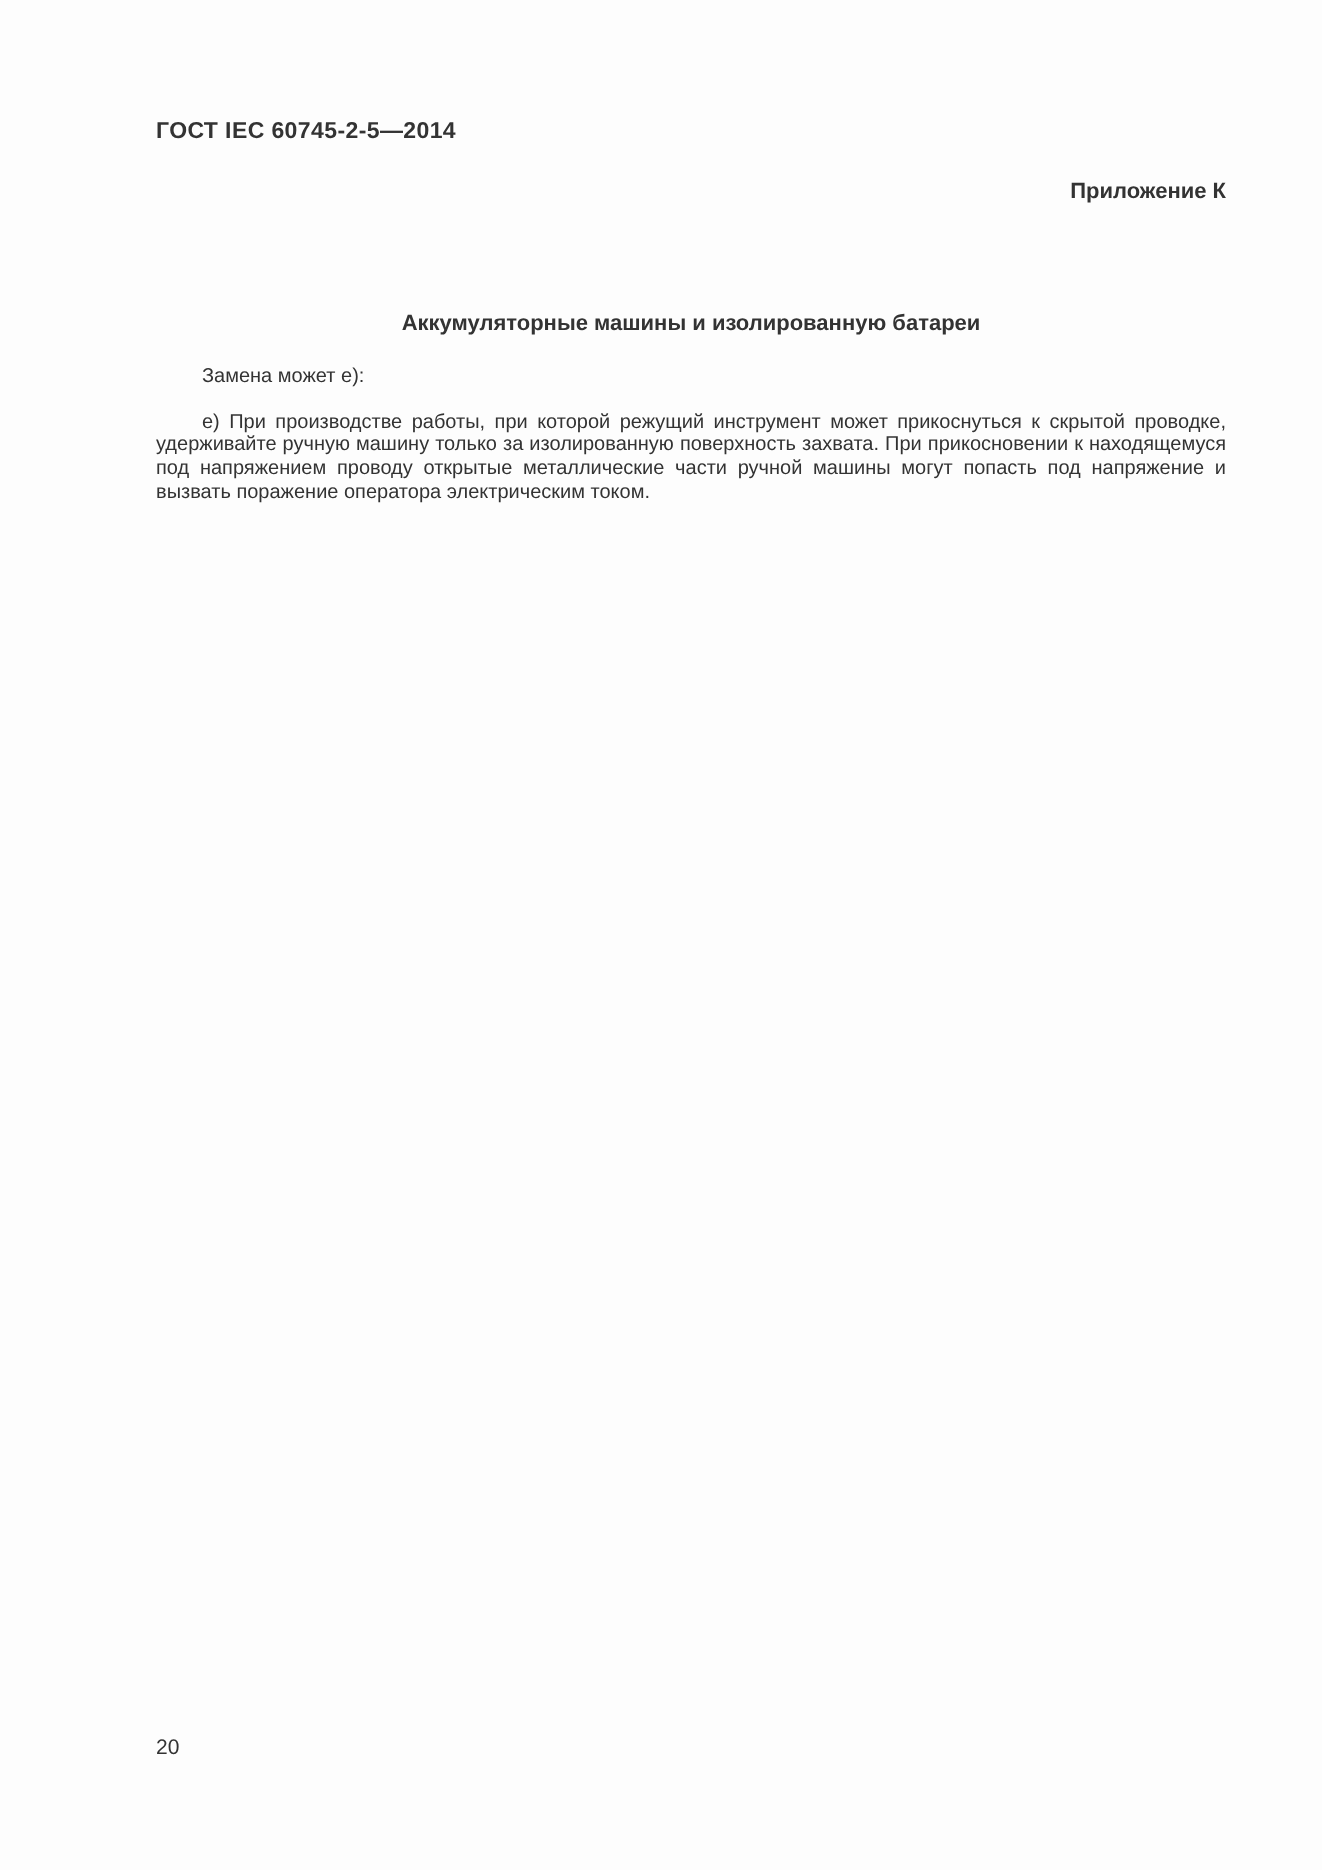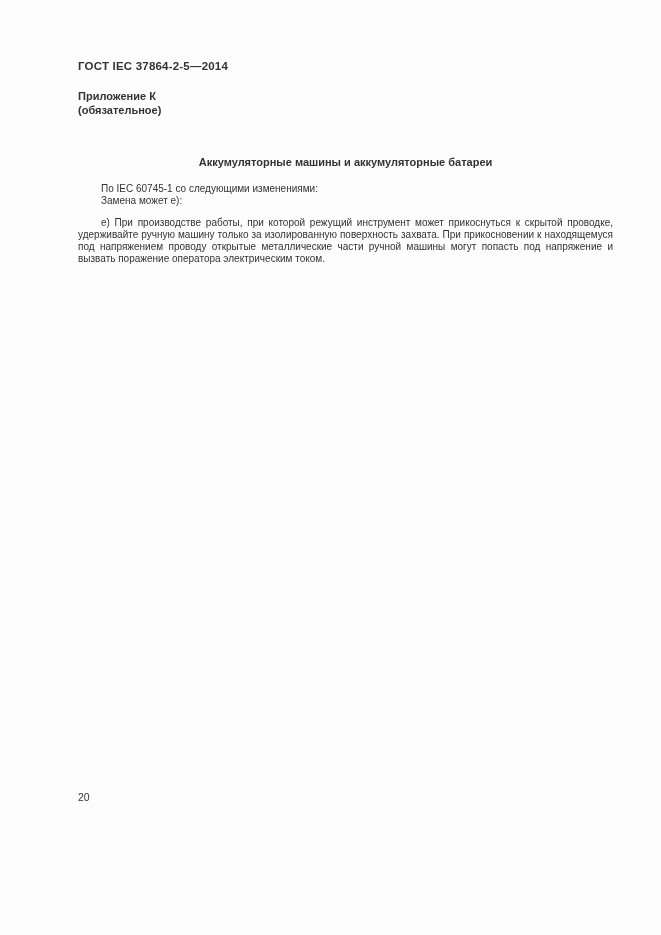--- a/index.html
+++ b/index.html
@@ -24,21 +24,21 @@
     font-size: 11.5px;
     font-weight: bold;
     letter-spacing: 0.2px;
     white-space: nowrap;
   }
   .appendix-block {
     position: absolute;
     left: 78px;
     top: 90px;
     width: 535px;
-    text-align: left;
+    text-align: right;
     font-size: 11px;
     font-weight: bold;
     line-height: 13.5px;
   }
   .doc-title {
     position: absolute;
     left: 78px;
     top: 156px;
     width: 535px;
     text-align: center;
@@ -58,39 +58,37 @@
     white-space: nowrap;
   }
   .body-paragraph {
     margin-top: 11px;
     text-align: justify;
     text-indent: 23px;
   }
   .page-number {
     position: absolute;
     left: 78px;
-    top: 791px;
+    top: 868px;
     font-size: 10.5px;
   }
 </style>
 </head>
 <body>
 
 <div class="page">
 
-  <div class="doc-header">ГОСТ IEC 37864-2-5—2014</div>
+  <div class="doc-header">ГОСТ IEC 60745-2-5—2014</div>
 
   <div class="appendix-block">
     <div>Приложение К</div>
-    <div>(обязательное)</div>
   </div>
 
-  <div class="doc-title">Аккумуляторные машины и аккумуляторные батареи</div>
+  <div class="doc-title">Аккумуляторные машины и изолированную батареи</div>
 
   <div class="body-block">
-    <div class="body-line">По IEC 60745-1 со следующими изменениями:</div>
     <div class="body-line">Замена может е):</div>
     <div class="body-paragraph">е) При производстве работы, при которой режущий инструмент может прикоснуться к скрытой проводке, удерживайте ручную машину только за изолированную поверхность захвата. При прикосновении к находящемуся под напряжением проводу открытые металлические части ручной машины могут попасть под напряжение и вызвать поражение оператора электрическим током.</div>
   </div>
 
   <div class="page-number">20</div>
 
 </div>
 
 </body></html>

